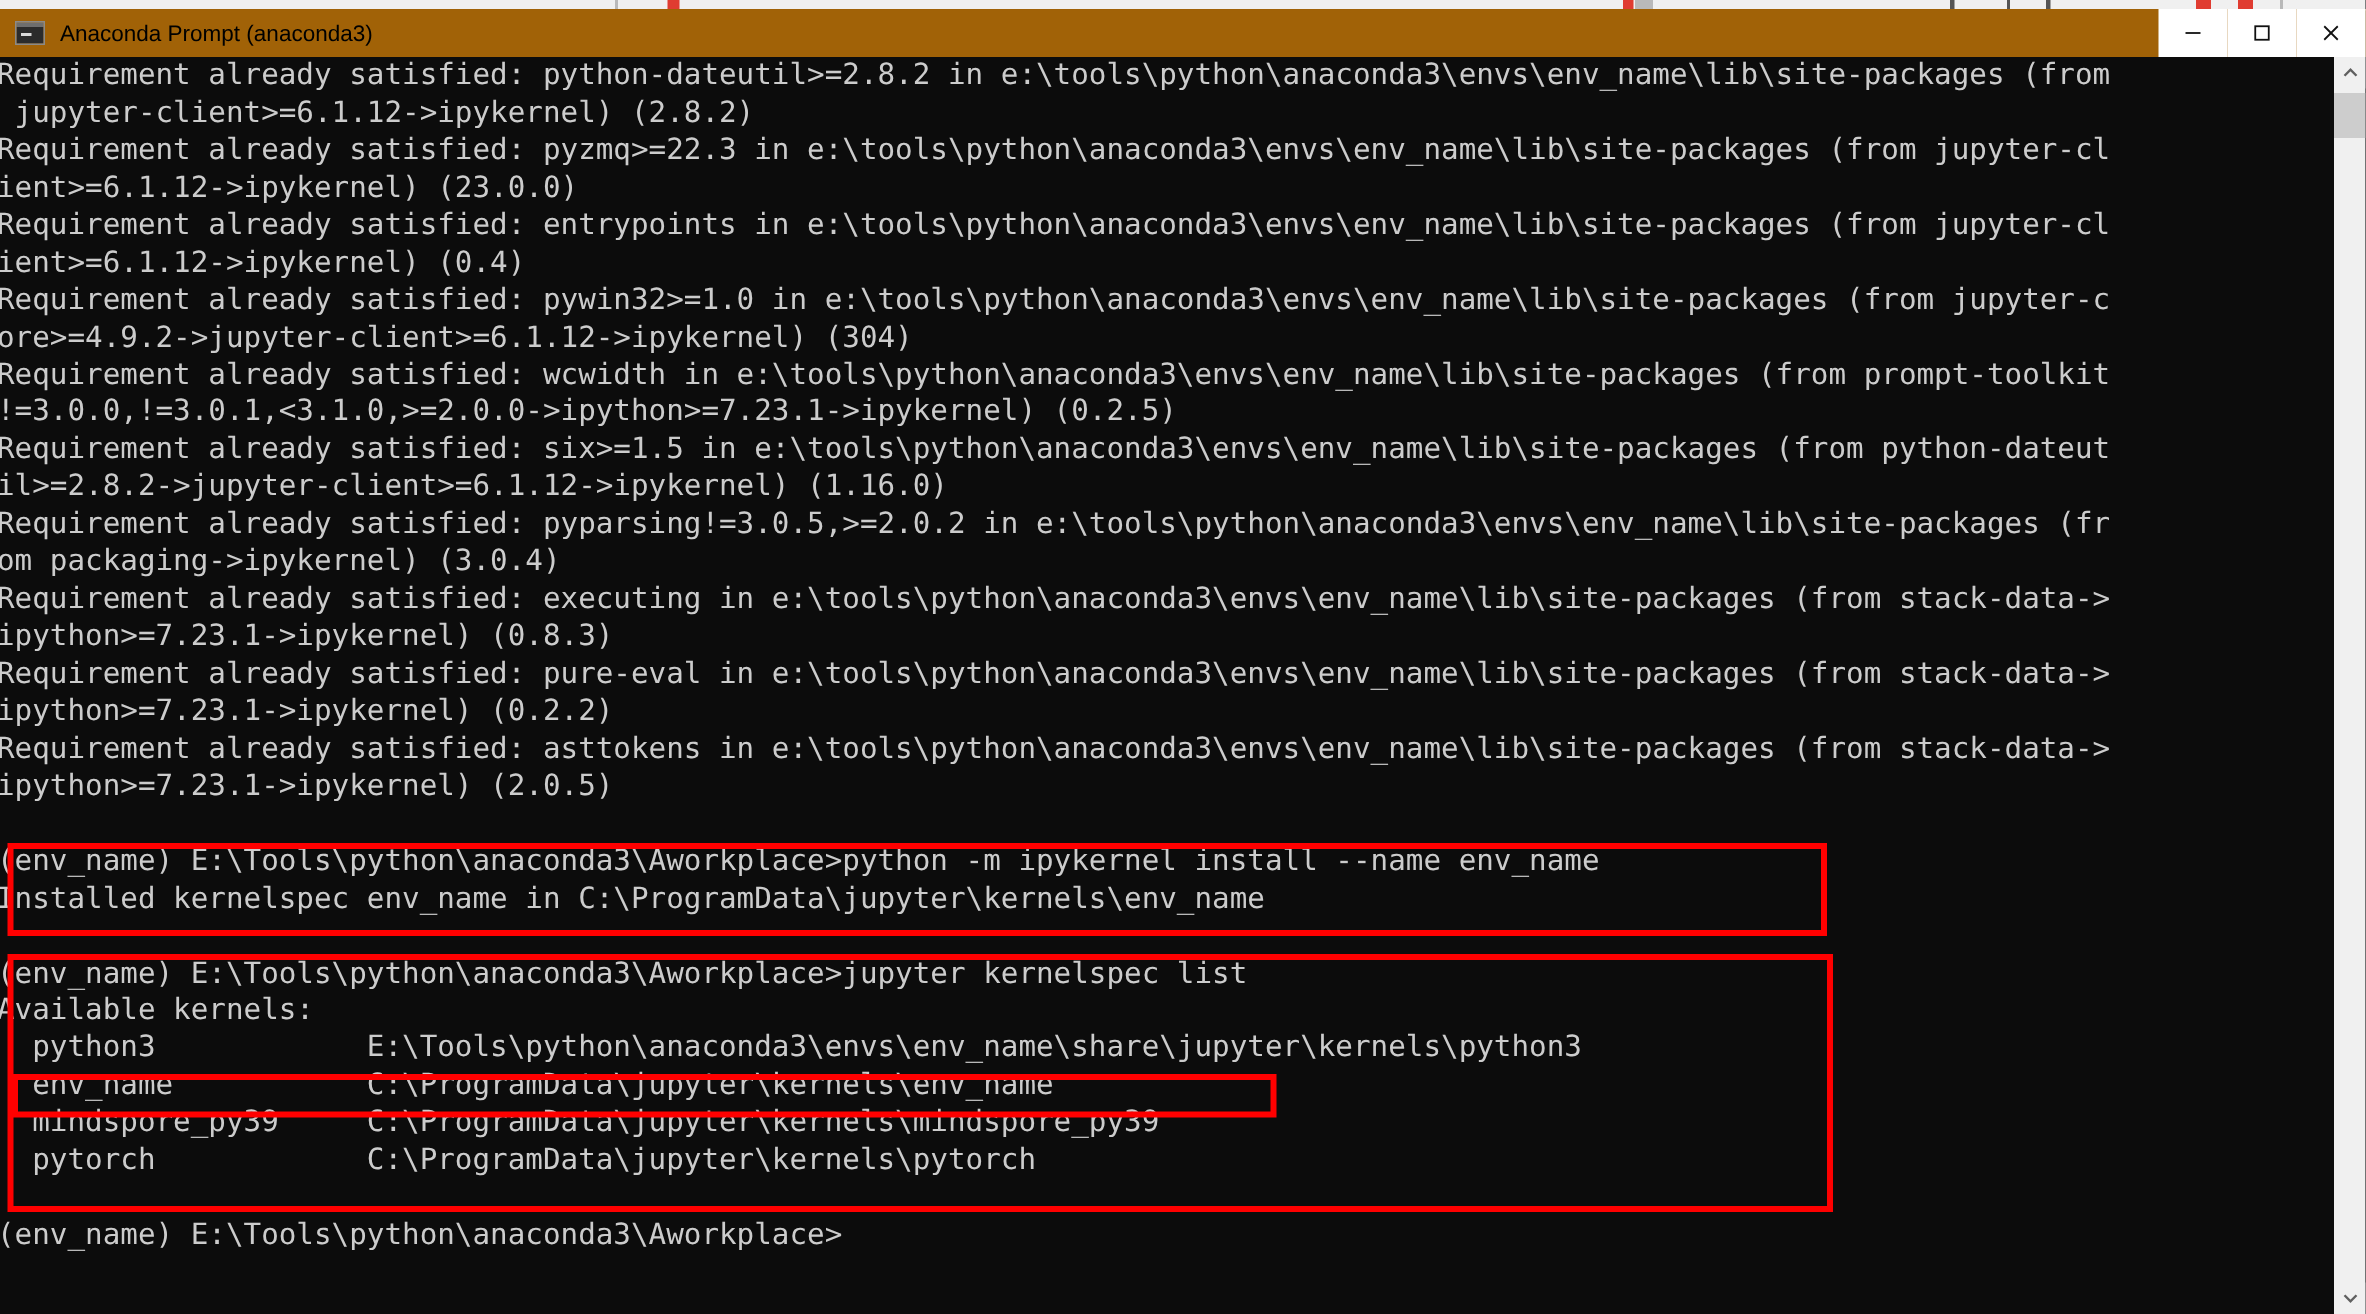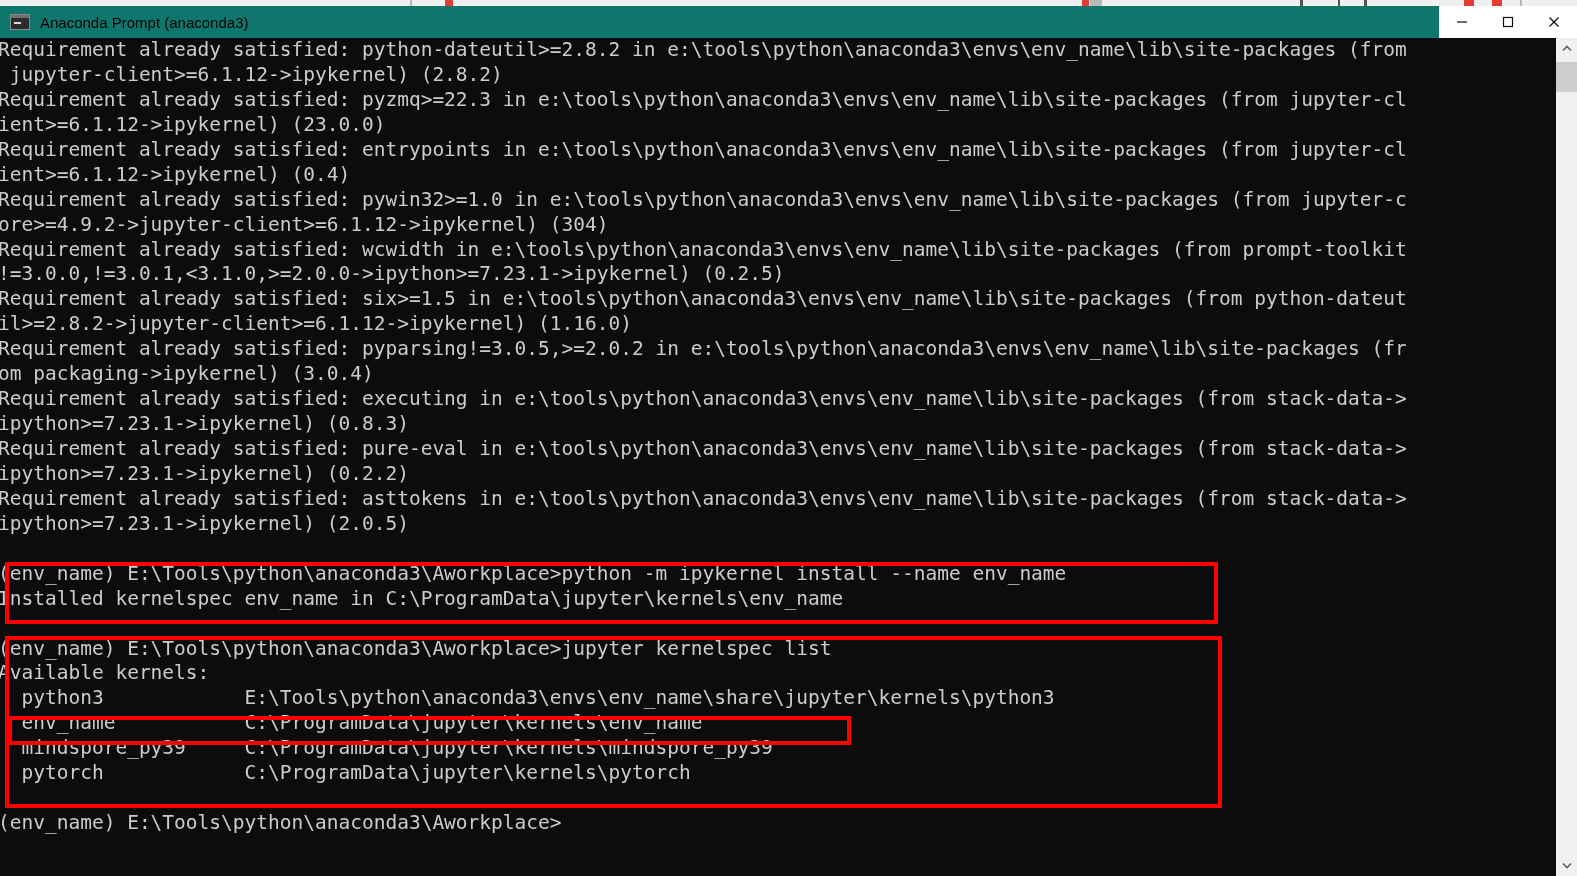--- a/index.html
+++ b/index.html
@@ -33,21 +33,21 @@
     left: 0; top: 6px;
     width: 1577px;
     height: 870px;
     background: #ffffff;
   }
 
   
   #titlebar {
     position: relative;
     height: 32px;
-    background: #0f766e;
+    background: #a16207;
     display: flex;
     align-items: center;
   }
   #app-icon {
     width: 20px; height: 16px;
     margin-left: 10px;
     background: linear-gradient(#6e6e6e 0 3px, #2b2b2b 3px 100%);
     border: 1px solid #8a8a8a;
     box-sizing: border-box;
     position: relative;

